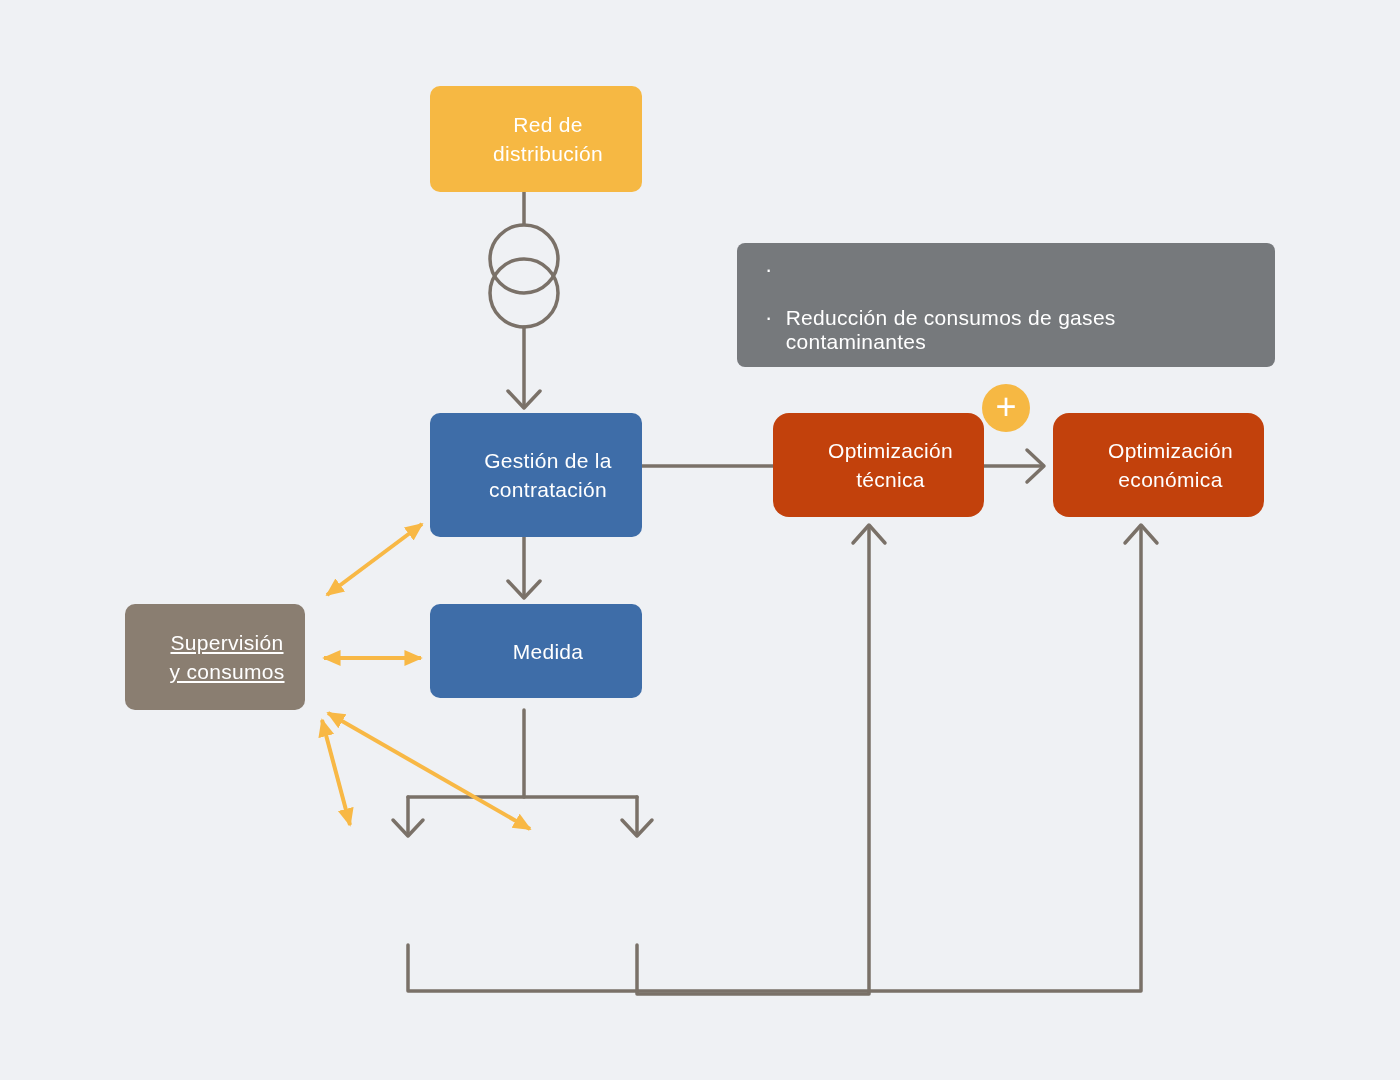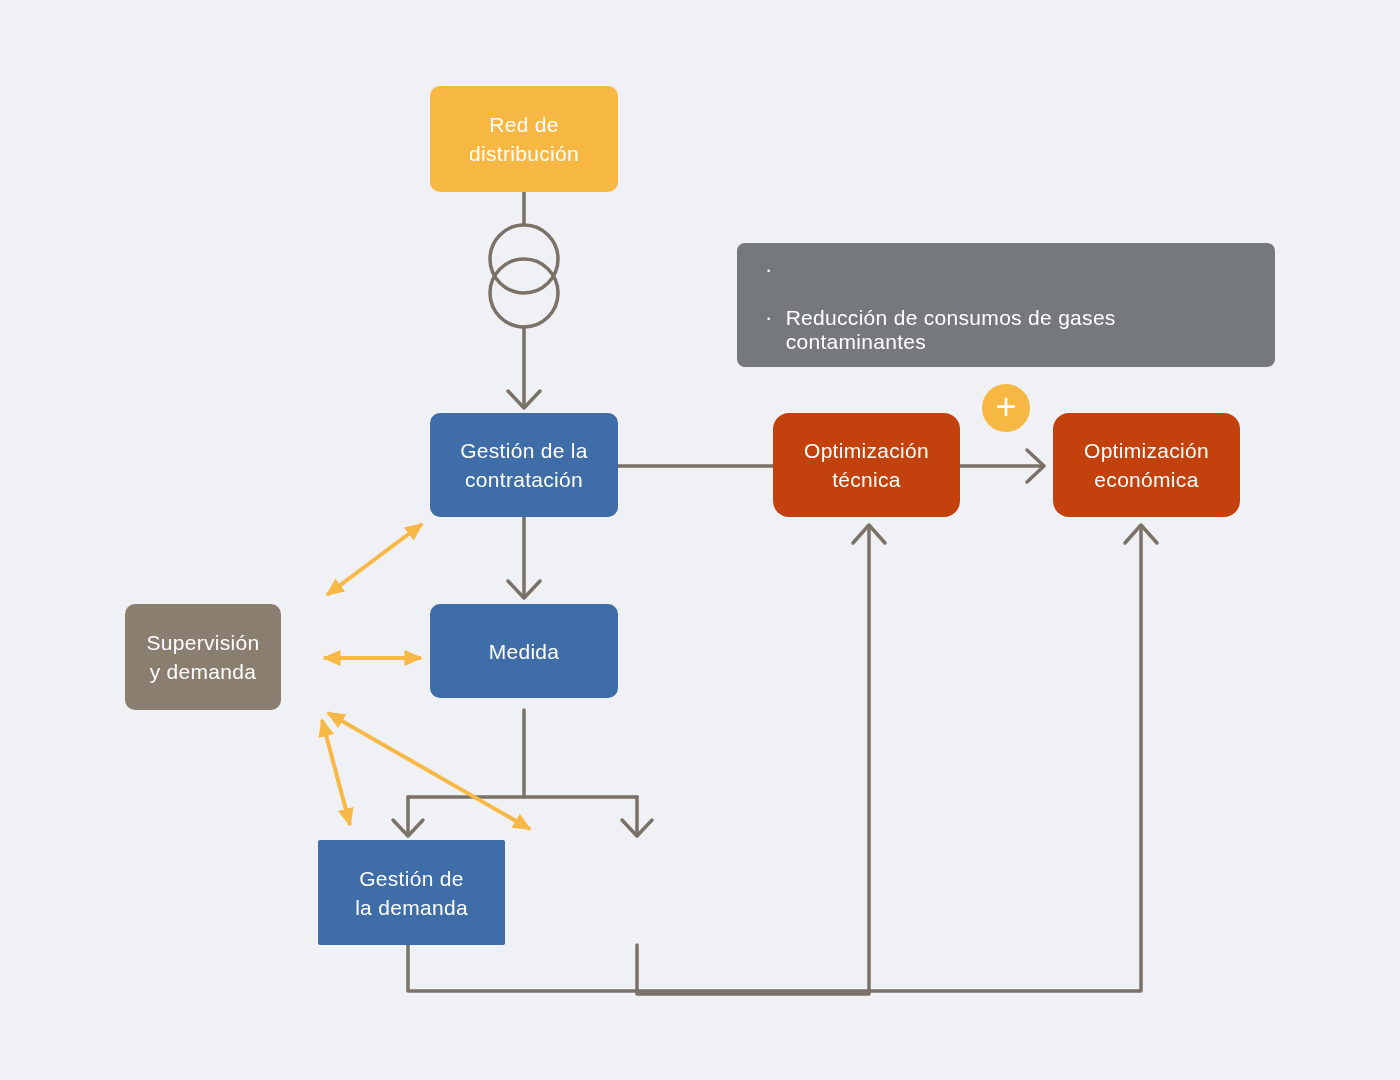--- a/index.html
+++ b/index.html
@@ -11,32 +11,33 @@
     overflow:hidden;
   }
   svg.wires{position:absolute;left:0;top:0;width:1400px;height:1080px;}
   .node{
     position:absolute;
     display:flex;flex-direction:column;align-items:center;justify-content:center;
     color:#ffffff;
     font-size:21px;line-height:29px;letter-spacing:.3px;
     text-align:right;
     border-radius:10px;
+    padding-left:24px;
   }
   .node span{display:block;}
   .yellow{background:#f6b843;}
   .blue{background:#3e6da8;}
   .gray{background:#c2410c;border-radius:16px;}
   .brown{background:#8a7e71;}
   .sharp{border-radius:2px;}
   #red-distribucion{left:430px;top:86px;width:188px;height:106px;}
-  #gestion-contratacion{left:430px;top:413px;width:188px;height:104px;}
+  #gestion-contratacion{left:430px;top:413px;width:188px;height:124px;}
   #optimizacion-tecnica{left:773px;top:413px;width:187px;height:104px;}
   #optimizacion-economica{left:1053px;top:413px;width:187px;height:104px;}
-  #supervision-control{left:125px;top:604px;width:156px;height:106px;}
+  #supervision-control{left:125px;top:604px;width:156px;height:106px;text-decoration:underline;}
   #medida{left:430px;top:604px;width:188px;height:94px;}
   #gestion-demanda{left:318px;top:840px;width:187px;height:105px;}
   #mejora-productividad{left:543px;top:840px;width:188px;height:105px;}
   .benefits{
     position:absolute;left:737px;top:243px;width:538px;height:124px;
     background:#76797c;border-radius:8px;
     display:flex;flex-direction:column;justify-content:center;gap:22px;
     box-sizing:border-box;padding:10px 28px;
     color:#fff;font-size:21px;letter-spacing:.3px;
   }
@@ -148,26 +149,22 @@
     <span>+</span>
   </div>
 
   <div class="node gray" id="optimizacion-economica">
     <span>Optimización</span>
     <span>económica</span>
   </div>
 
   <div class="node brown" id="supervision-control">
     <span>Supervisión</span>
-    <span>y demanda</span>
+    <span>y consumos</span>
   </div>
 
   <div class="node blue" id="medida">
     <span>Medida</span>
   </div>
 
-  <div class="node blue sharp" id="gestion-demanda">
-    <span>Gestión de</span>
-    <span>la demanda</span>
-  </div>
 
 
 </div>
 
 </body></html>

